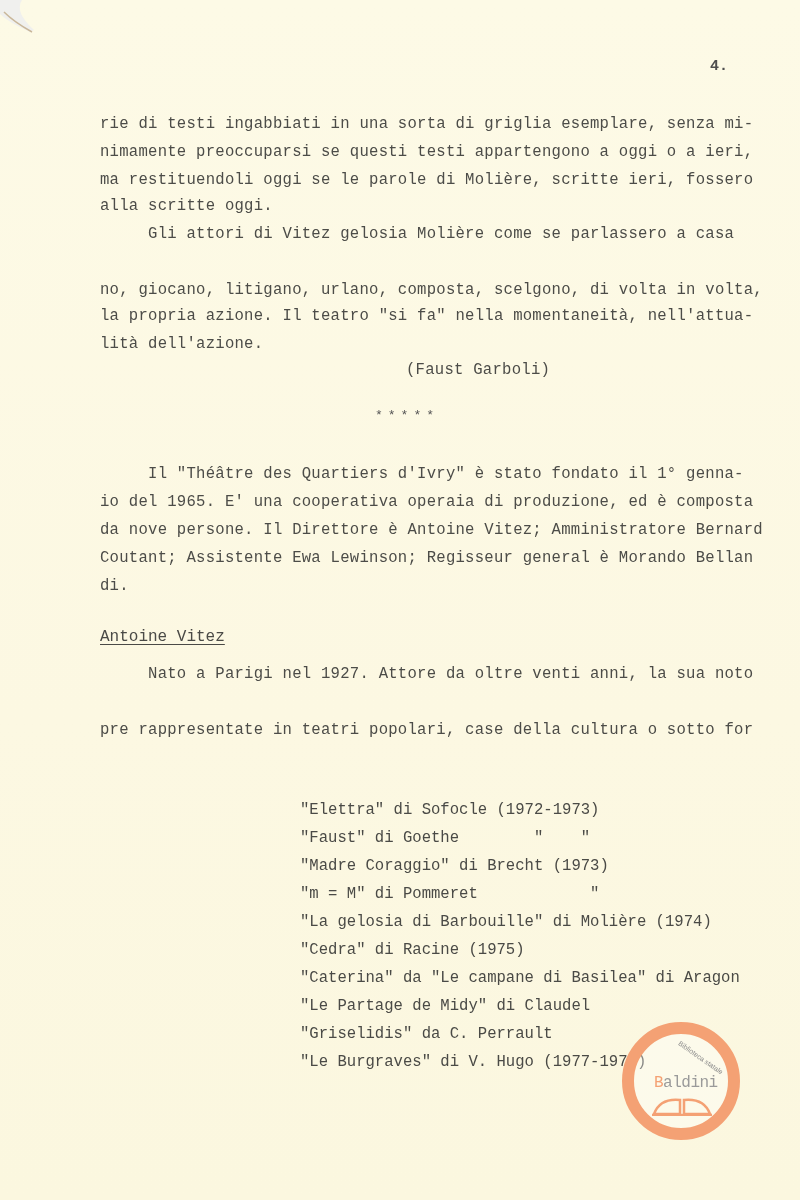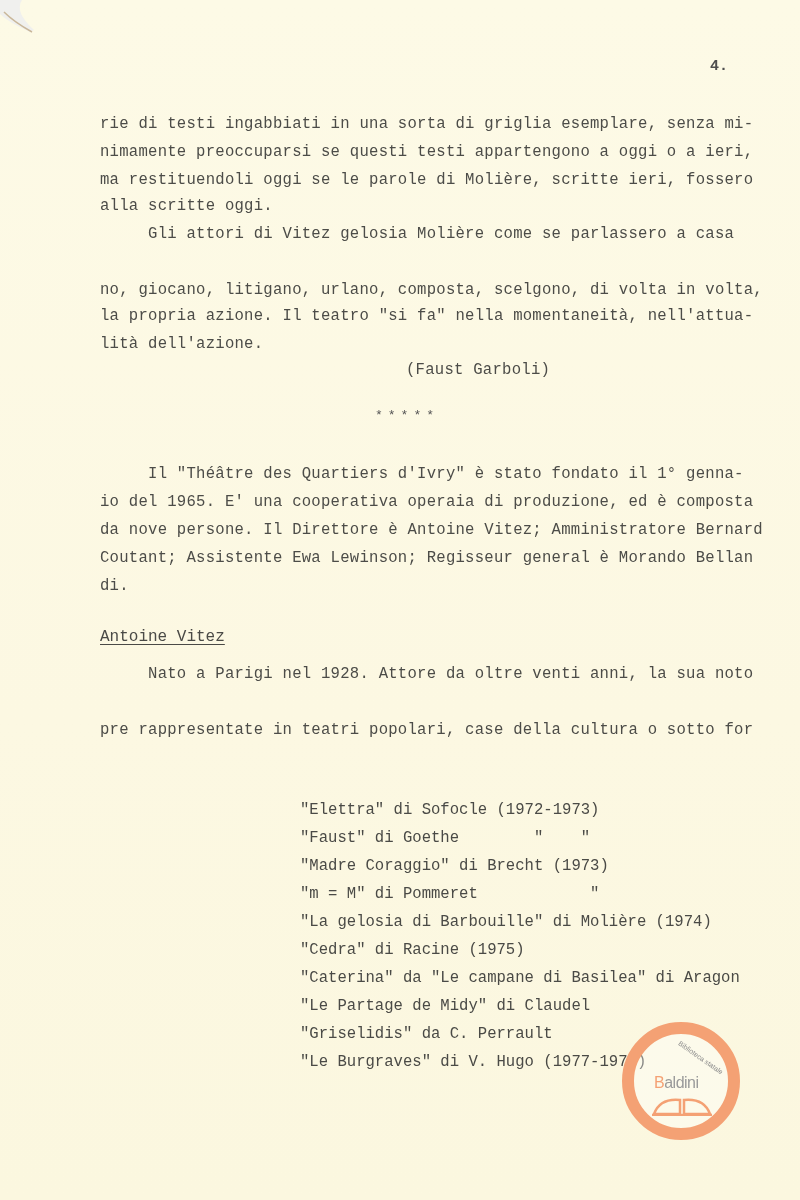--- a/index.html
+++ b/index.html
@@ -18,21 +18,21 @@
       white-space: pre; line-height: 20px; color: #4c4c48;
     }
     .stars { position: absolute; left: 375px; top: 408px; font-size: 13px; letter-spacing: 5px; color: #555; white-space: pre; }
     .heading { position: absolute; left: 100px; top: 628px; font-size: 16px; color: #4a4a46;
       text-decoration: underline; text-underline-offset: 3px; white-space: pre; }
     .work { position: absolute; left: 300px; font-size: 15.6px; white-space: pre; color: #4a4a46; line-height: 20px; }
     .stamp { position: absolute; left: 622px; top: 1022px; width: 118px; height: 118px; border-radius: 50%;
       border: 12px solid #f4a174; box-sizing: border-box; background: rgba(255,255,255,0.35); }
     .stamp-small { position: absolute; left: 40px; top: 20px; font-family: "Liberation Sans", sans-serif;
       font-size: 7px; color: #8a8a8a; transform: rotate(35deg); line-height: 8px; text-align: center; }
-    .stamp-name { position: absolute; left: 20px; top: 40px; font-family: Liberation Sans, sans-serif;
+    .stamp-name { position: absolute; left: 20px; top: 40px; font-family: Liberation Mono, monospace;
       font-size: 16px; color: #9a9a9a; letter-spacing: -0.5px; }
     .stamp-name .b { color: #f4a174; }
     .stamp-book { position: absolute; left: 18px; top: 62px; width: 60px; height: 20px; }
   </style>
 </head>
 <body>
 
 <div class="page">
 
   <svg class="corner-fold" viewBox="0 0 40 38">
@@ -55,21 +55,21 @@
 
   <div class="stars">*****</div>
 
   <div class="line" style="top:464px">     Il "Théâtre des Quartiers d'Ivry" è stato fondato il 1° genna-</div>
   <div class="line" style="top:492px">io del 1965. E' una cooperativa operaia di produzione, ed è composta</div>
   <div class="line" style="top:520px">da nove persone. Il Direttore è Antoine Vitez; Amministratore Bernard</div>
   <div class="line" style="top:548px">Coutant; Assistente Ewa Lewinson; Regisseur general è Morando Bellan</div>
   <div class="line" style="top:576px">di.</div>
 
   <div class="heading">Antoine Vitez</div>
-  <div class="line" style="top:664px">     Nato a Parigi nel 1928. Attore da oltre venti anni, la sua noto</div>
+  <div class="line" style="top:664px">     Nato a Parigi nel 1927. Attore da oltre venti anni, la sua noto</div>
   <div class="line" style="top:720px">pre rappresentate in teatri popolari, case della cultura o sotto for</div>
 
   <div class="work" style="top:800px">"Elettra" di Sofocle (1972-1973)</div>
   <div class="work" style="top:828px">"Faust" di Goethe        "    "</div>
   <div class="work" style="top:856px">"Madre Coraggio" di Brecht (1973)</div>
   <div class="work" style="top:884px">"m = M" di Pommeret            "</div>
   <div class="work" style="top:912px">"La gelosia di Barbouille" di Molière (1974)</div>
   <div class="work" style="top:940px">"Cedra" di Racine (1975)</div>
   <div class="work" style="top:968px">"Caterina" da "Le campane di Basilea" di Aragon</div>
   <div class="work" style="top:996px">"Le Partage de Midy" di Claudel</div>

